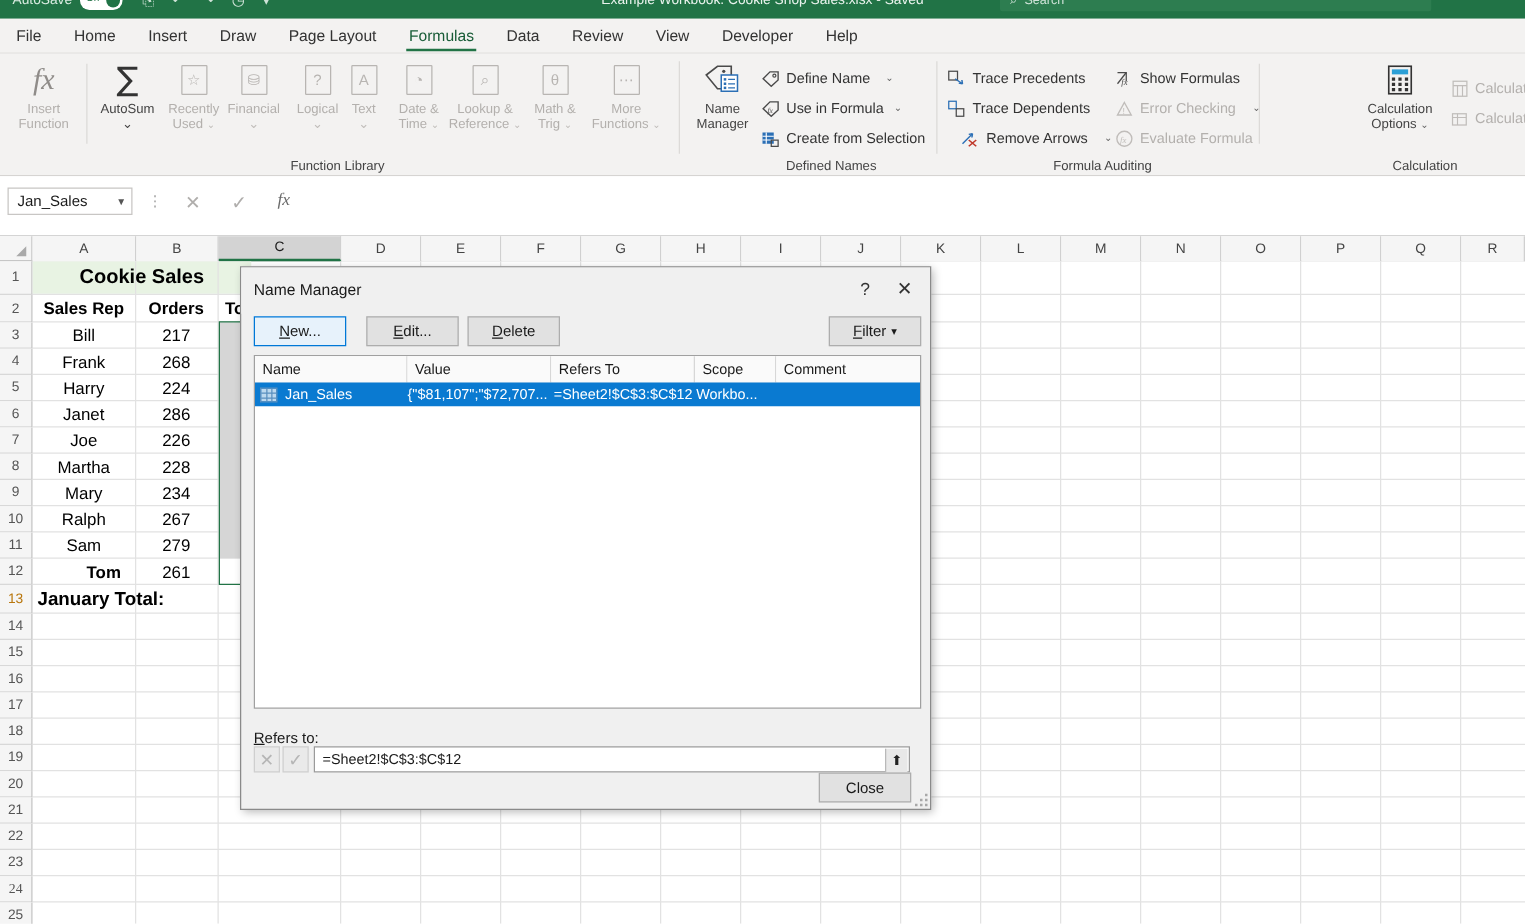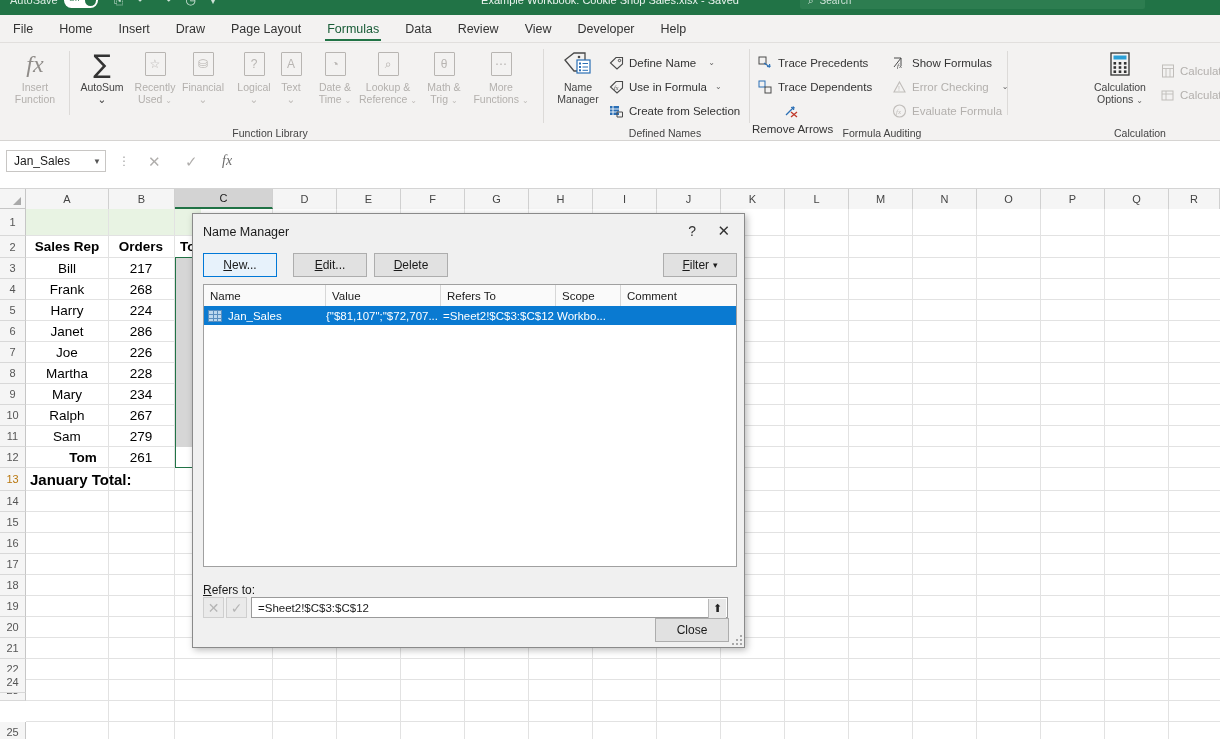--- a/index.html
+++ b/index.html
@@ -405,21 +405,21 @@
       </div>
       <div class="smallitem" style="left:6px; top:36px;">
         <span class="sic">
           <svg width="15" height="14" viewBox="0 0 15 14">
               <rect x="1" y="1" width="6" height="6" fill="none" stroke="#2b6fb5" stroke-width="1"></rect>
               <rect x="7" y="7" width="6" height="6" fill="none" stroke="#4a4a4a" stroke-width="1"></rect>
             </svg>
         </span>
         <span>Trace Dependents</span>
       </div>
-      <div class="smallitem" style="left:0; top:60px;flex-direction:column;">
+      <div class="smallitem" style="left:17px; top:60px;">
         <span class="sic">
           <svg width="15" height="14" viewBox="0 0 15 14">
               <path d="M1 11 L9 3" stroke="#2b6fb5" stroke-width="1.2"></path>
               <path d="M9 3 L6 3.5 M9 3 L8.5 6" stroke="#2b6fb5" stroke-width="1.2" fill="none"></path>
               <path d="M6 8 L12 13 M12 8 L6 13" stroke="#c0392b" stroke-width="1.3"></path>
             </svg>
         </span>
         <span>Remove Arrows</span>
         <span class="chev" style="margin-left:8px;">⌄</span>
       </div>
@@ -553,21 +553,21 @@
       <div class="rowcell" style="top:282px; height:21px;">14</div>
       <div class="rowcell" style="top:303px; height:21px;">15</div>
       <div class="rowcell" style="top:324px; height:21px;">16</div>
       <div class="rowcell" style="top:345px; height:21px;">17</div>
       <div class="rowcell" style="top:366px; height:21px;">18</div>
       <div class="rowcell" style="top:387px; height:21px;">19</div>
       <div class="rowcell" style="top:408px; height:21px;">20</div>
       <div class="rowcell" style="top:429px; height:21px;">21</div>
       <div class="rowcell" style="top:450px; height:21px;">22</div>
       <div class="rowcell" style="top:471px; height:21px;">23</div>
-      <div class="rowcell" style="top:463px; height:21px;">24</div>
+      <div class="rowcell" style="top:492px; height:21px;font-family:Liberation Serif, serif;">24</div>
       <div class="rowcell" style="top:513px; height:21px;">25</div>
     </div>
 
     <div class="cellarea">
       <div class="titleband" style="left:0; top:0; width:175px; height:26px;"></div>
 
       <div class="vline" style="left:82px;  height:550px;"></div>
       <div class="vline" style="left:148px; height:550px;"></div>
       <div class="vline" style="left:246px; height:550px;"></div>
       <div class="vline" style="left:310px; height:550px;"></div>
@@ -607,20 +607,21 @@
       <div class="hline" style="top:428px;"></div>
       <div class="hline" style="top:449px;"></div>
       <div class="hline" style="top:470px;"></div>
       <div class="hline" style="top:491px;"></div>
       <div class="hline" style="top:512px;"></div>
 
       <div class="selfill" style="left:150px; top:49px; width:95px; height:189px;"></div>
       <div class="activecell" style="left:150px; top:238px; width:95px; height:20px;"></div>
       <div class="selbox" style="left:149px; top:48px; width:97px; height:211px;"></div>
 
+      <div class="cell title" style="left:0; top:0; width:175px; height:26px;">Cookie Sales</div>
       <div class="cell bold ctr" style="left:0; top:27px; width:82px; height:21px;">Sales Rep</div>
       <div class="cell bold ctr" style="left:83px; top:27px; width:64px; height:21px;">Orders</div>
       <div class="cell bold" style="left:150px; top:27px; width:60px; height:21px;">To</div>
 
       <div class="cell ctr" style="left:0; top:49px; width:82px; height:20px;">Bill</div>
       <div class="cell ctr" style="left:83px; top:49px; width:64px; height:20px;">217</div>
       <div class="cell ctr" style="left:0; top:70px; width:82px; height:20px;">Frank</div>
       <div class="cell ctr" style="left:83px; top:70px; width:64px; height:20px;">268</div>
       <div class="cell ctr" style="left:0; top:91px; width:82px; height:20px;">Harry</div>
       <div class="cell ctr" style="left:83px; top:91px; width:64px; height:20px;">224</div>

